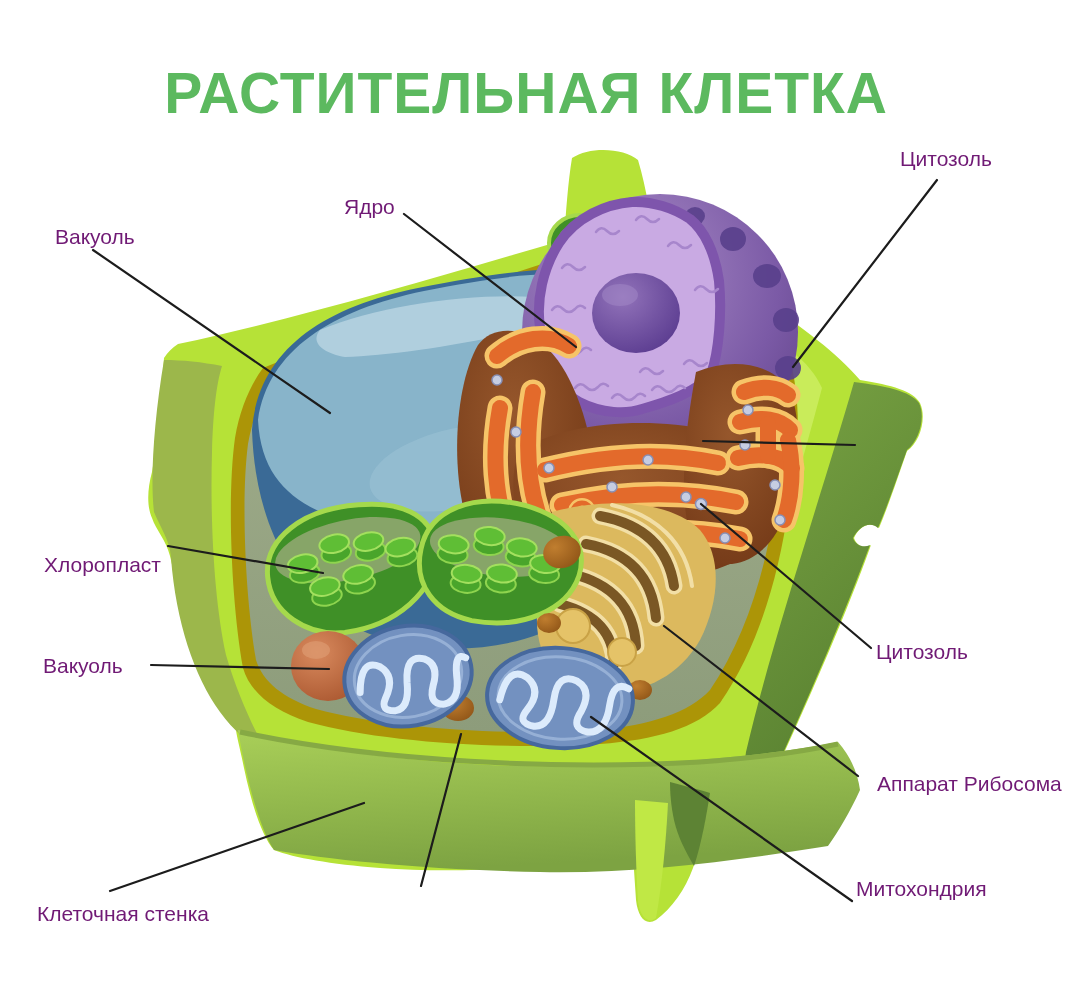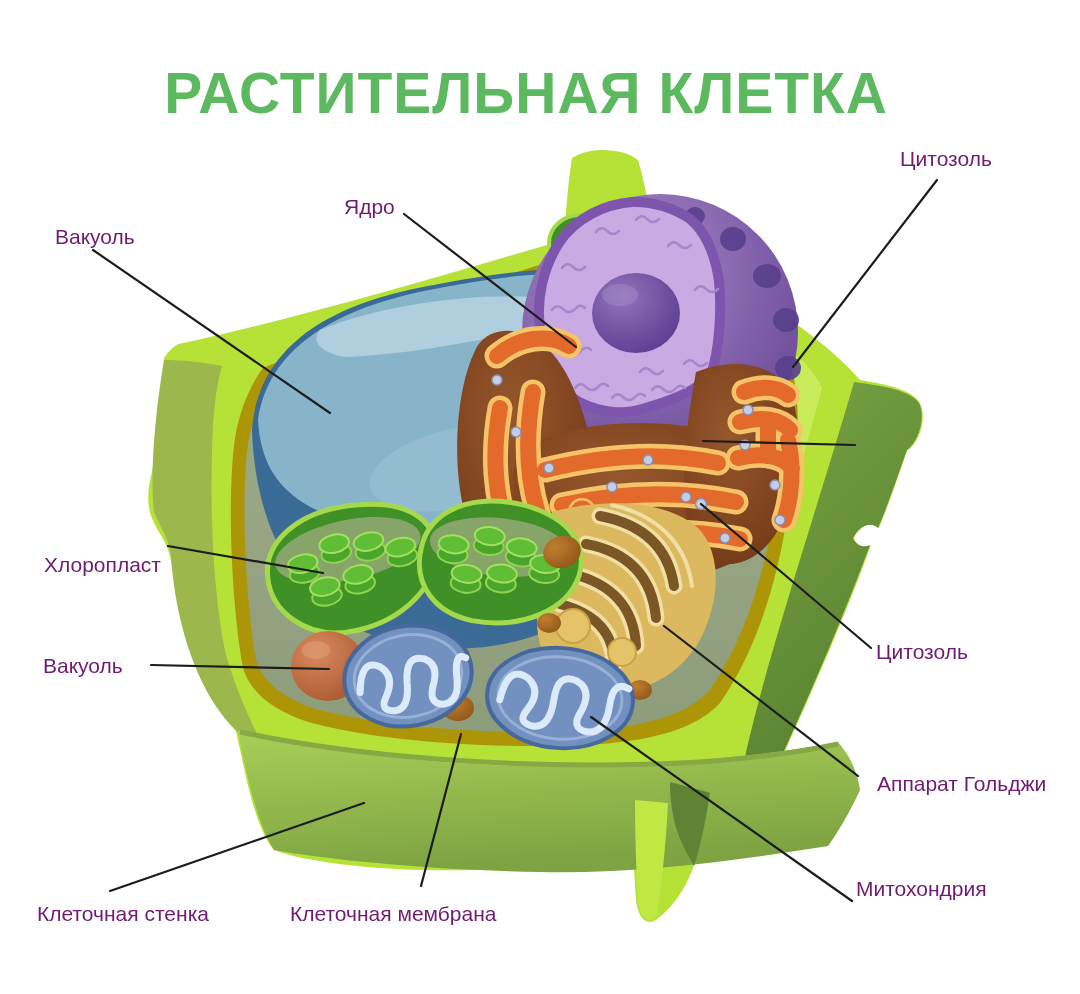--- a/index.html
+++ b/index.html
@@ -331,18 +331,17 @@
   </svg>
 
   <div class="title">РАСТИТЕЛЬНАЯ КЛЕТКА</div>
 
   <div class="lbl" style="left:55px;top:224px">Вакуоль</div>
   <div class="lbl" style="left:344px;top:194px">Ядро</div>
   <div class="lbl" style="left:900px;top:146px">Цитозоль</div>
   <div class="lbl" style="left:44px;top:552px">Хлоропласт</div>
   <div class="lbl" style="left:876px;top:639px">Цитозоль</div>
   <div class="lbl" style="left:43px;top:653px">Вакуоль</div>
-  <div class="lbl" style="left:877px;top:771px">Аппарат Гольджи</div>
+  <div class="lbl" style="left:877px;top:771px">Аппарат Рибосома</div>
   <div class="lbl" style="left:856px;top:876px">Митохондрия</div>
   <div class="lbl" style="left:37px;top:901px">Клеточная стенка</div>
-  <div class="lbl" style="left:290px;top:901px">Клеточная мембрана</div>
 
 </div>
 
 </body></html>

